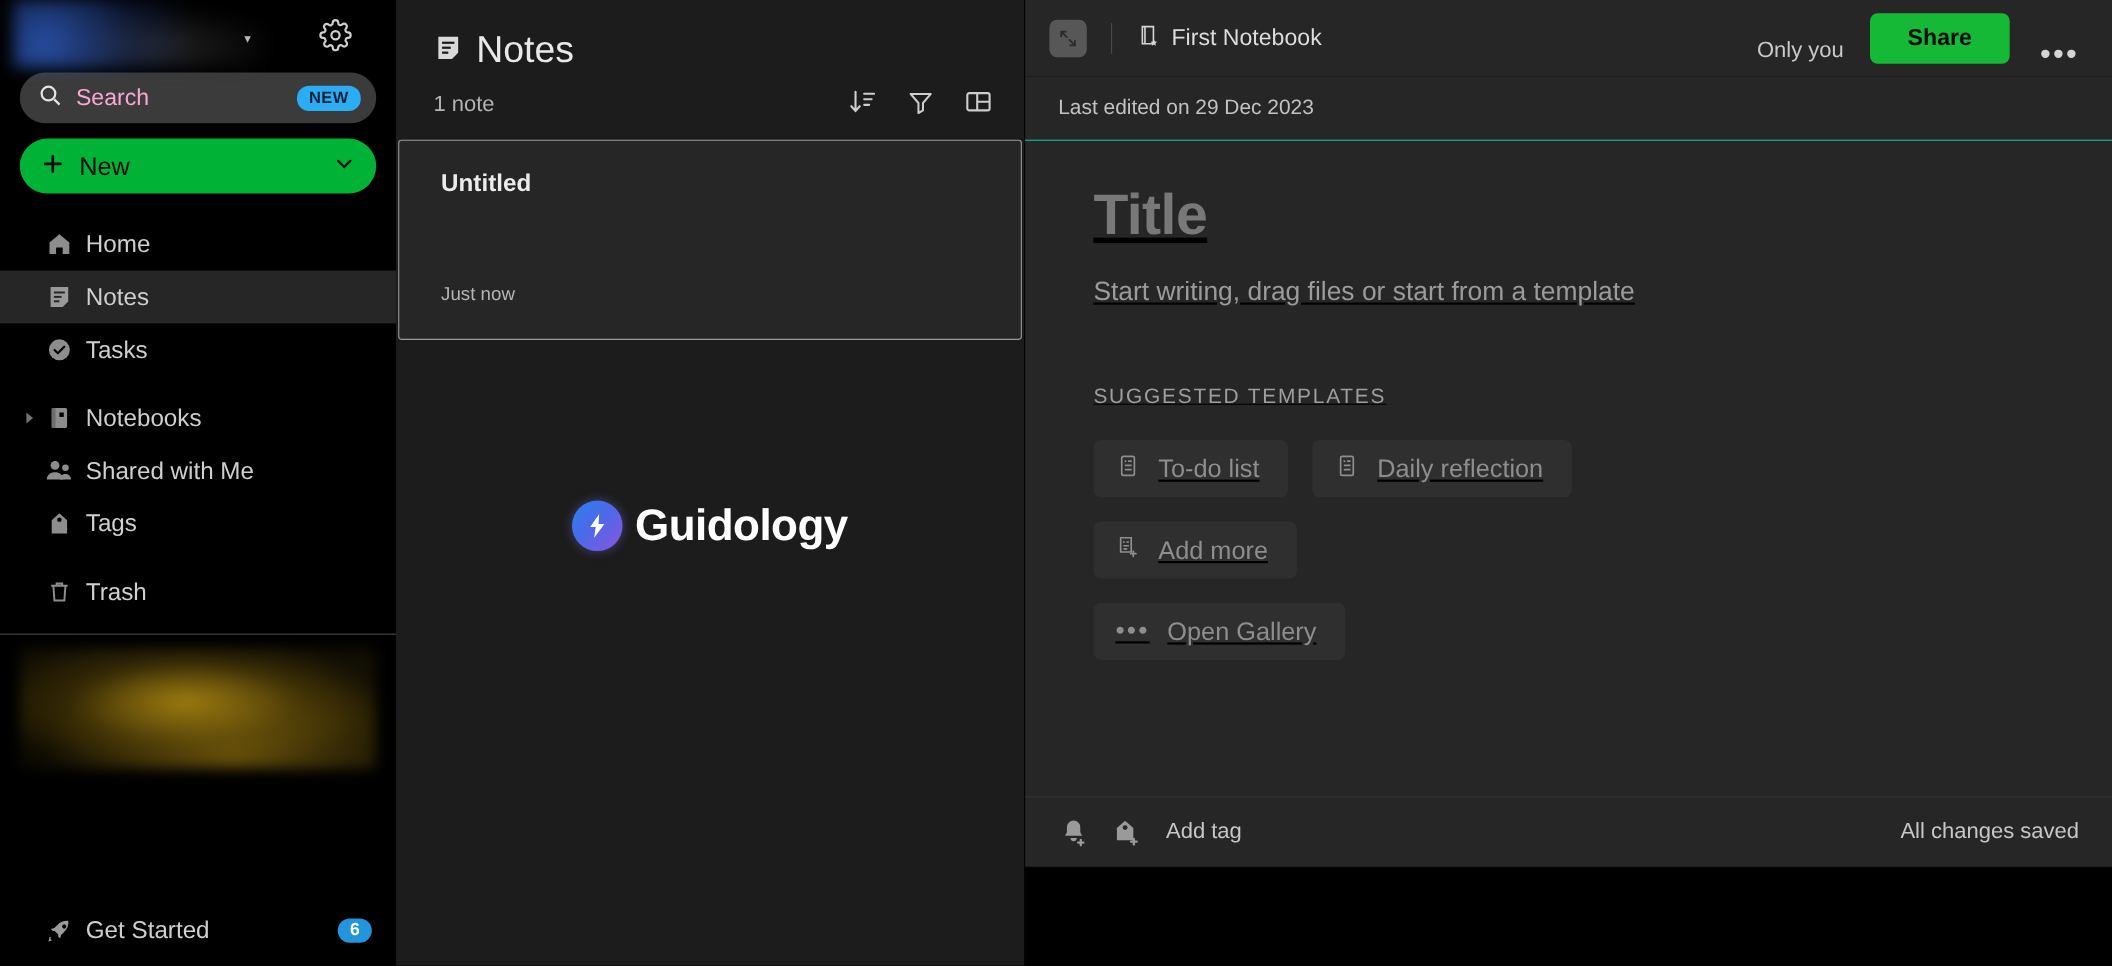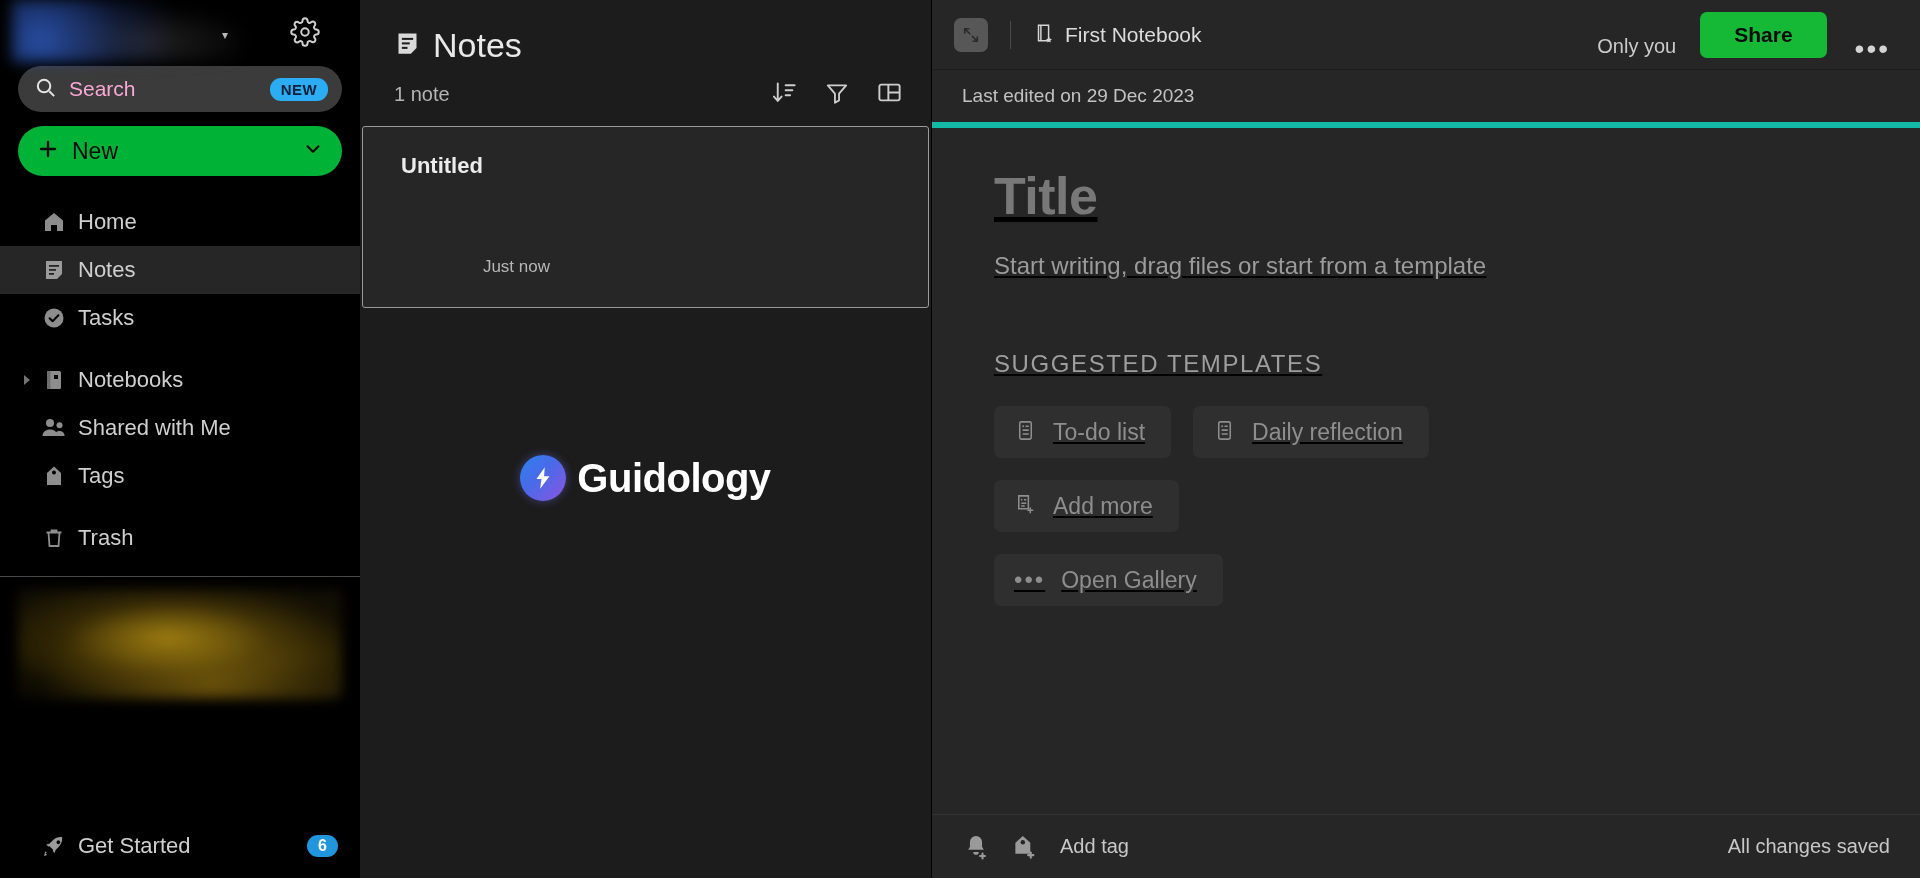--- a/index.html
+++ b/index.html
@@ -102,40 +102,40 @@
     display:flex; align-items:center; padding:14px 28px 0 34px;
   }
   .nl-count { font-size:20px; color:#b4b4b4; }
   .nl-tools { margin-left:auto; display:flex; gap:26px; align-items:center; }
   .nl-tools div { cursor:pointer; }
 
   .note-card {
     margin:16px 2px 0 2px; height:182px; background:#262626;
     border:1px solid #9a9a9a; border-radius:3px;
     padding:26px 0 0 38px; cursor:pointer;
-    display:flex; flex-direction:row;
+    display:flex; flex-direction:column;
   }
   .note-title { font-size:22px; color:#ececec; font-weight:700; }
   .note-time { font-size:17px; color:#b6b6b6; margin-top:auto; margin-bottom:30px; }
 
   .watermark {
     position:absolute; left:0; right:0; top:455px;
     display:flex; align-items:center; justify-content:center; gap:11px;
   }
   .wm-badge {
     width:46px; height:46px; border-radius:50%;
     background:linear-gradient(135deg,#2e7ff0 0%, #4a6ae8 45%, #8c54e0 100%);
     display:flex; align-items:center; justify-content:center;
     box-shadow:0 0 10px rgba(110,110,240,.45);
   }
   .wm-text { font-size:40px; font-weight:700; color:#fff; letter-spacing:-.5px; }
 
   
   .editor {
-    flex:1 1 auto; background:#262626; height:878px;
+    flex:1 1 auto; background:#262626; height:788px;
     display:flex; flex-direction:column; position:relative;
   }
   .ed-head {
     height:70px; display:flex; align-items:center; padding:0 26px 0 22px;
     border-bottom:1px solid #1d1d1d;
   }
   .expand-btn {
     width:34px; height:34px; border-radius:7px; background:#575757;
     display:flex; align-items:center; justify-content:center; cursor:pointer;
   }
@@ -146,29 +146,29 @@
   .only-you { font-size:20px; color:#cacaca; cursor:pointer; }
   .share-btn {
     background:#16b936; color:#0a0a0a; font-size:21px; font-weight:700;
     padding:11px 34px; border-radius:7px; cursor:pointer; border:none;
     font-family:"Liberation Sans", sans-serif;
   }
   .dots { color:#d4d4d4; font-size:28px; letter-spacing:2px; cursor:pointer; padding:0 4px; line-height:.6; }
 
   .ed-meta {
     height:58px; display:flex; align-items:center; padding-left:30px;
-    border-bottom:6px solid #14b8a6;
+    border-bottom:1px solid #14b8a6;
   }
   .ed-meta span { font-size:19px; color:#c2c2c2; }
 
   .ed-body { flex:1 1 auto; padding:38px 0 0 62px; overflow:hidden;text-decoration:underline; }
   .ed-title { font-size:52px; color:#787878; font-weight:700; letter-spacing:-.5px; }
   .ed-placeholder { font-size:24px; color:#9b9b9b; margin-top:26px; }
   .tpl-head {
-    font-size:24px; color:#9e9e9e; letter-spacing:1.6px; margin-top:70px;
+    font-size:19px; color:#9e9e9e; letter-spacing:1.6px; margin-top:70px;
   }
   .tpl-rows { margin-top:28px; }
   .tpl-row { display:flex; gap:22px; margin-bottom:22px; }
   .chip {
     background:#2f2f2f; border-radius:7px; height:52px;
     display:flex; align-items:center; gap:16px; padding:0 26px 0 20px;
     cursor:pointer;
   }
   .chip .lbl { font-size:23px; color:#8e8e8e; }
   .chip .dots3 { color:#8e8e8e; font-size:24px; letter-spacing:2px; line-height:.5; }

